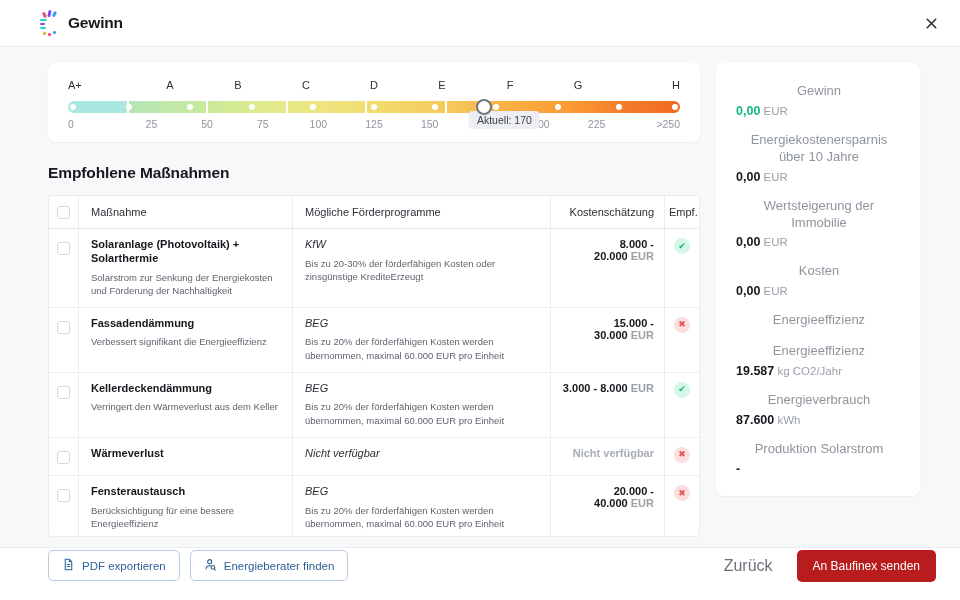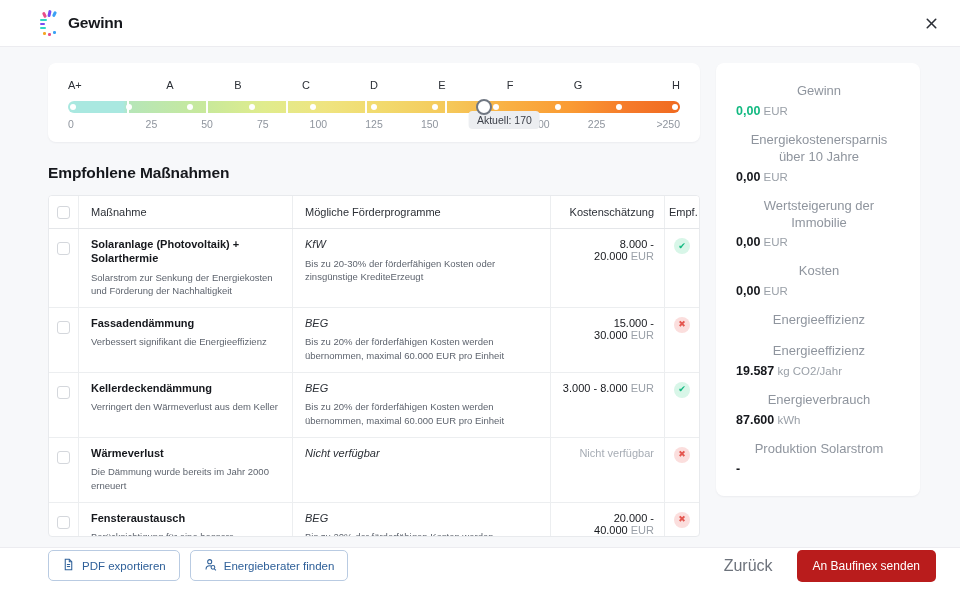--- a/index.html
+++ b/index.html
@@ -88,21 +88,21 @@
     background: #fff; border: 1px solid #e8eaed; border-radius: 4px;
     overflow: hidden; font-size: 11px;
   }
   .trow { display: flex; border-bottom: 1px solid #eceef0; }
   .trow:last-child { border-bottom: none; }
   .thead { background: #fff; border-bottom: 1px solid #e4e6e9; }
   .c-chk { width: 30px; min-width: 30px; display: flex; align-items: flex-start; justify-content: center; padding-top: 13px; border-right: 1px solid #eceef0; }
   .thead .c-chk { padding-top: 0; align-items: center; }
   .c-mass { flex: 0 0 214px; padding: 9px 10px 10px 12px; border-right: 1px solid #eceef0; }
   .c-prog { flex: 1; padding: 9px 10px 10px 12px; border-right: 1px solid #eceef0; min-width: 0; }
-  .c-cost { flex: 0 0 114px; padding: 9px 10px 10px 8px; text-align: right; border-right: 1px solid #eceef0; }
+  .c-cost { flex: 0 0 114px; padding: 9px 10px 10px 8px; text-align: right; border-right: 1px solid #eceef0; font-weight: bold; }
   .c-emp  { flex: 0 0 34px; padding: 9px 0 10px 0; display: flex; justify-content: center; align-items: flex-start; }
   .thead .c-mass, .thead .c-prog, .thead .c-cost, .thead .c-emp {
     padding-top: 10px; padding-bottom: 10px; font-size: 11px; color: #2b2f36; font-weight: 400;
   }
   .thead .c-emp { justify-content: flex-start; padding-left: 4px; }
 
   .chk {
     width: 13px; height: 13px; border: 1px solid #d4d7dc; border-radius: 3px;
     background: #fff; cursor: pointer;
   }
@@ -299,21 +299,20 @@
               <div class="c-emp">
                 <div class="badge ok">✔</div>
               </div>
             </div>
             <div class="trow">
               <div class="c-chk">
                 <div class="chk"></div>
               </div>
               <div class="c-mass">
                 <div class="m-title">Wärmeverlust</div>
-                <div class="m-sub">Die Dämmung wurde bereits im Jahr 2000 erneuert</div>
               </div>
               <div class="c-prog">
                 <div class="p-title">Nicht verfügbar</div>
               </div>
               <div class="c-cost"><span class="cost na">Nicht verfügbar</span></div>
               <div class="c-emp">
                 <div class="badge no">✖</div>
               </div>
             </div>
             <div class="trow">

